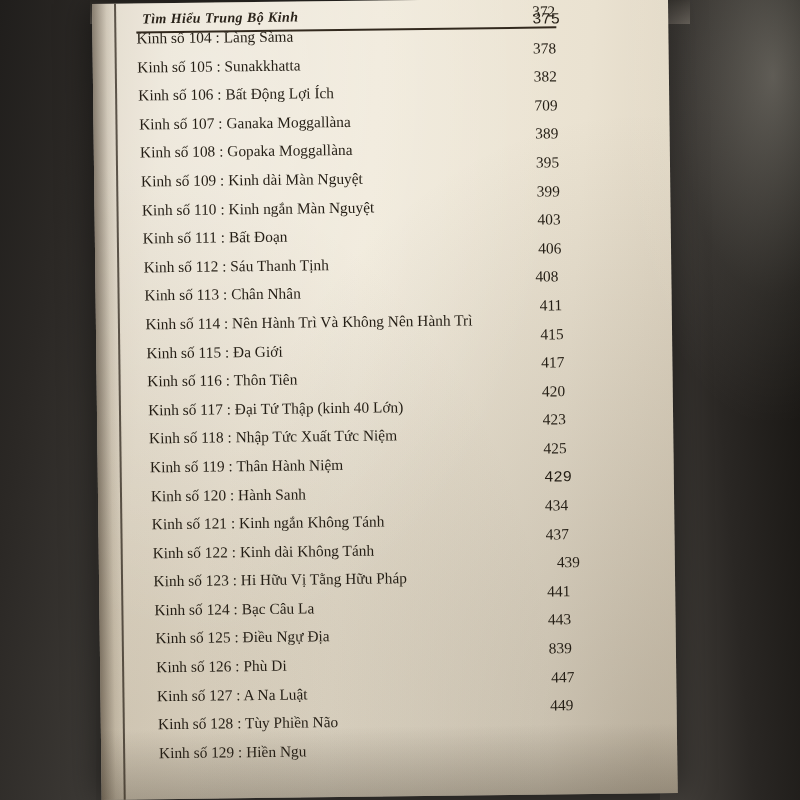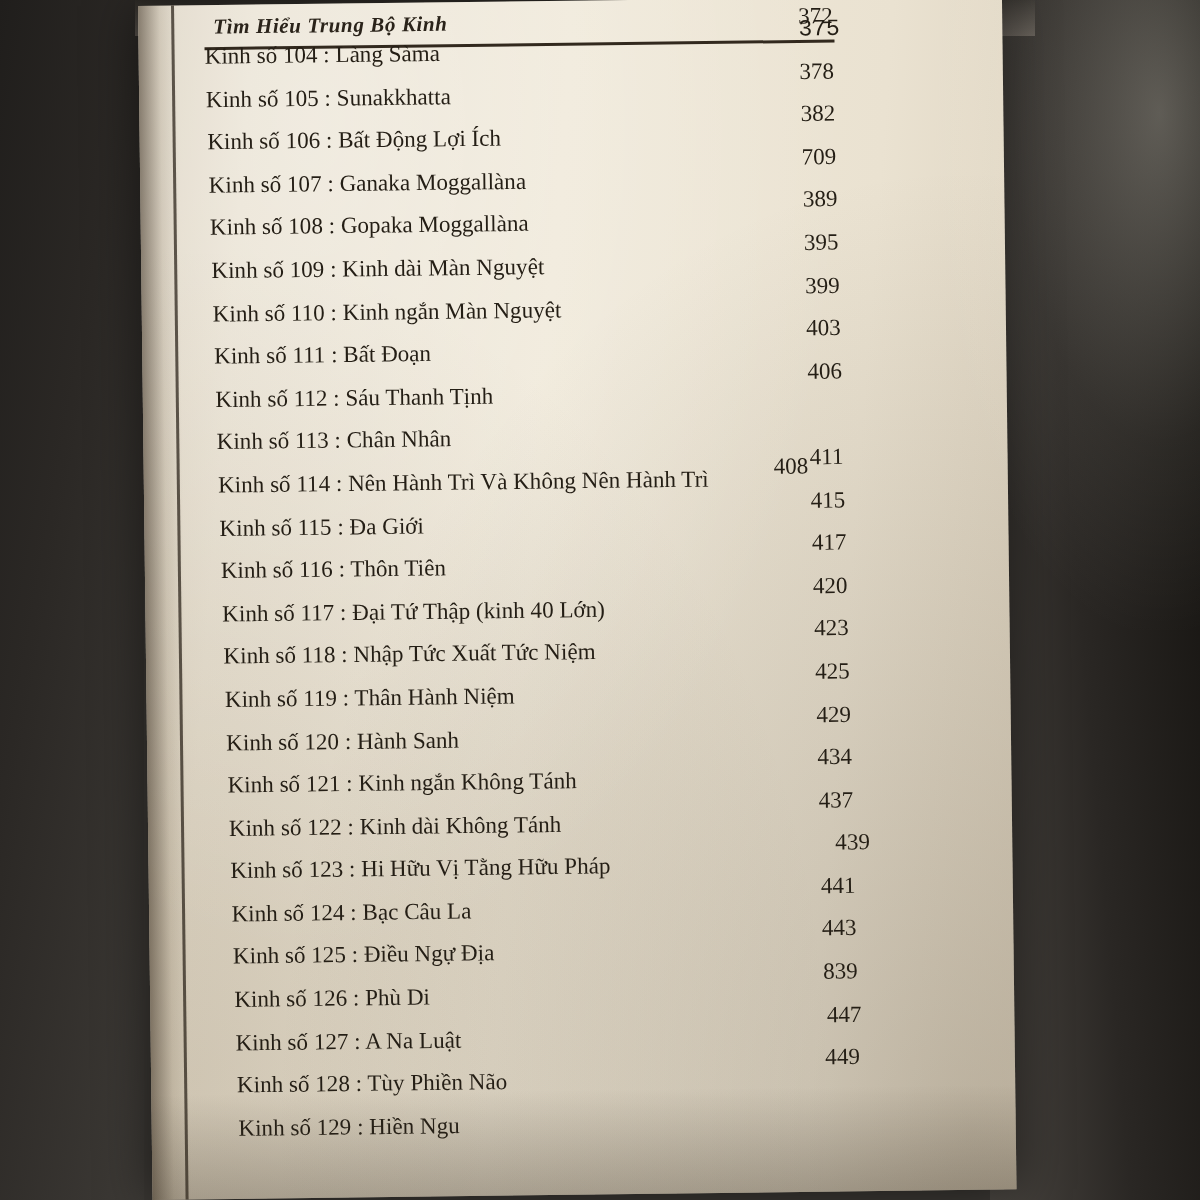--- a/index.html
+++ b/index.html
@@ -206,21 +206,21 @@
           <div class="toc-row">
             <span class="toc-title" style="left: 7.9px;">Kinh số 111 : Bất Đoạn</span>
             <span class="toc-page" style="left: 402.8px;">403</span>
           </div>
           <div class="toc-row">
             <span class="toc-title" style="left: 8.4px;">Kinh số 112 : Sáu Thanh Tịnh</span>
             <span class="toc-page" style="left: 403.2px;">406</span>
           </div>
           <div class="toc-row">
             <span class="toc-title" style="left: 8.9px;">Kinh số 113 : Chân Nhân</span>
-            <span class="toc-page" style="left: 380px; margin-top: 35px;">408</span>
+            <span class="toc-page" style="left: 400px;">408</span>
           </div>
           <div class="toc-row">
             <span class="toc-title" style="left: 9.5px;">Kinh số 114 : Nên Hành Trì Và Không Nên Hành Trì</span>
             <span class="toc-page" style="left: 404px;">411</span>
           </div>
           <div class="toc-row">
             <span class="toc-title" style="left: 10.1px;">Kinh số 115 : Đa Giới</span>
             <span class="toc-page" style="left: 404.4px;">415</span>
           </div>
           <div class="toc-row">
@@ -234,21 +234,21 @@
           <div class="toc-row">
             <span class="toc-title" style="left: 11.7px;">Kinh số 118 : Nhập Tức Xuất Tức Niệm</span>
             <span class="toc-page" style="left: 405.6px;">423</span>
           </div>
           <div class="toc-row">
             <span class="toc-title" style="left: 12.3px;">Kinh số 119 : Thân Hành Niệm</span>
             <span class="toc-page" style="left: 406px;">425</span>
           </div>
           <div class="toc-row">
             <span class="toc-title" style="left: 12.8px;">Kinh số 120 : Hành Sanh</span>
-            <span class="toc-page" style="left: 406.4px;">429</span>
+            <span class="toc-page" style="left: 406.4px; font-family: Liberation Mono, monospace;">429</span>
           </div>
           <div class="toc-row">
             <span class="toc-title" style="left: 13.4px;">Kinh số 121 : Kinh  ngắn Không Tánh</span>
             <span class="toc-page" style="left: 406.8px;">434</span>
           </div>
           <div class="toc-row">
             <span class="toc-title" style="left: 13.9px;">Kinh số 122 : Kinh  dài Không Tánh</span>
             <span class="toc-page" style="left: 407.2px;">437</span>
           </div>
           <div class="toc-row">

